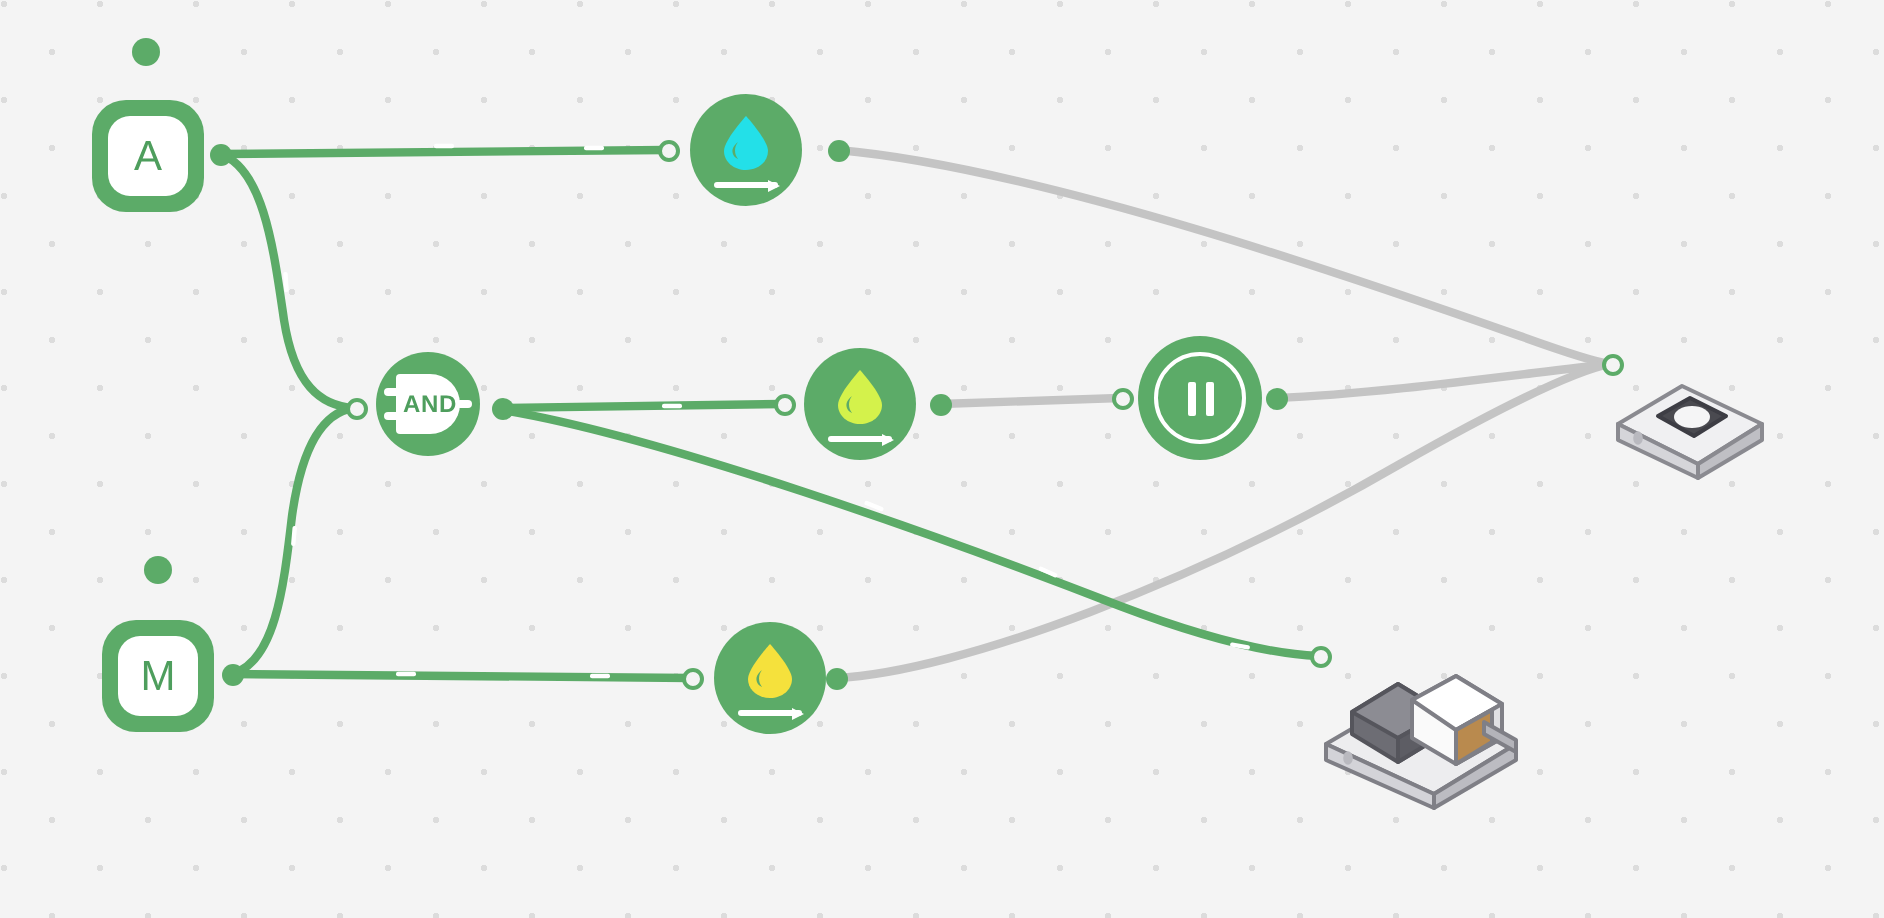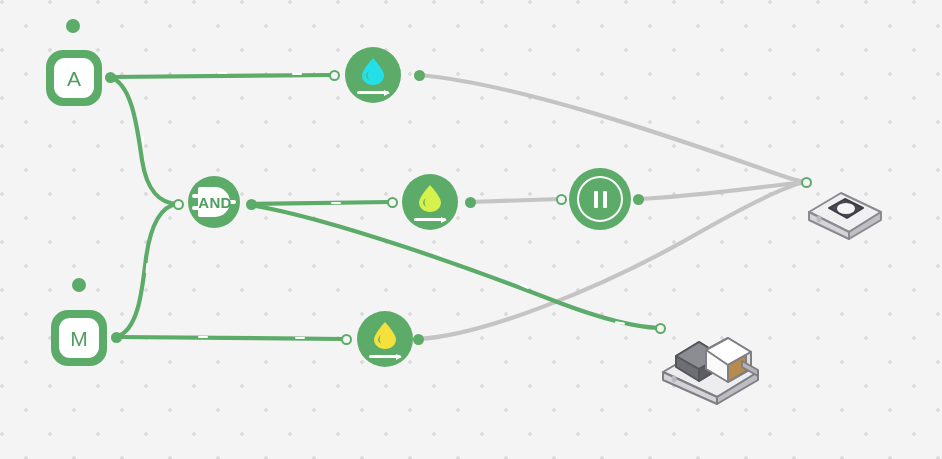--- a/index.html
+++ b/index.html
@@ -95,21 +95,21 @@
     left: 6px; top: 0;
     width: 32px;
     height: 30px;
     background: #fff;
     border-radius: 2px 15px 15px 2px;
     display: flex;
     align-items: center;
     justify-content: center;
   }
   .and-label {
-    font-size: 15px;
+    font-size: 12px;
     font-weight: bold;
     color: #4e9e5d;
     letter-spacing: .3px;
     font-family: "Liberation Sans", sans-serif;
     padding-left: 2px;
   }
   .and-pin {
     position: absolute;
     background: #fff;
     height: 3.5px;

